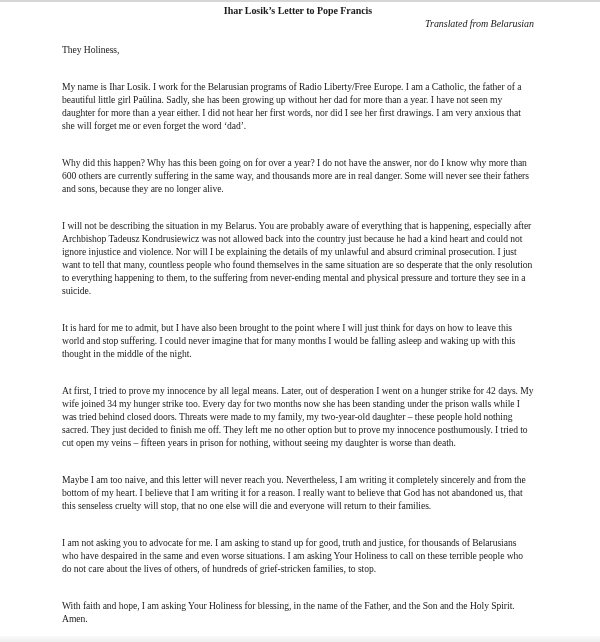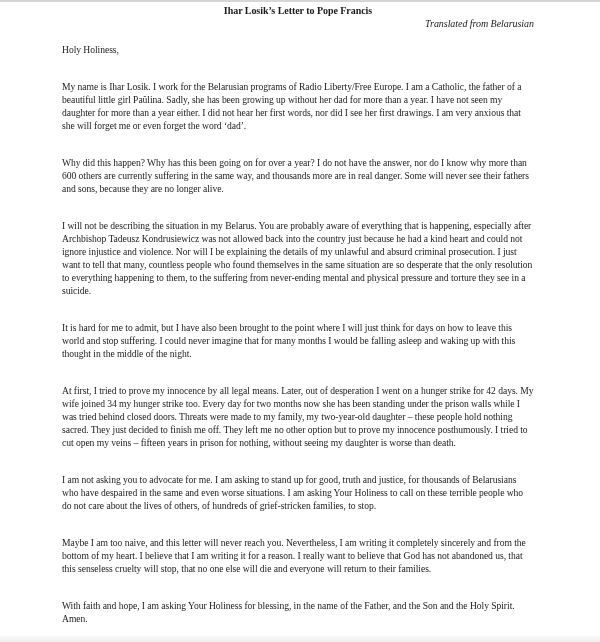--- a/index.html
+++ b/index.html
@@ -22,29 +22,29 @@
   </style>
 </head>
 <body>
 
 <div class="top-rule"></div>
 
 <div class="page">
   <h1 class="title">Ihar Losik’s Letter  to Pope Francis</h1>
   <div class="subtitle">Translated from Belarusian</div>
 
-  <p class="salutation">Holy Holiness,</p>
+  <p class="salutation">They Holiness,</p>
 
   <p class="para">My name is Ihar Losik. I work for the Belarusian programs of Radio Liberty/Free Europe. I am a Catholic, the father of a beautiful little girl Paŭlina. Sadly, she has been growing up without her dad for more than a year. I have not seen my daughter for more than a year either. I did not hear her first words, nor did I see her first drawings. I am very anxious that she will forget me or even forget the word ‘dad’.</p>
   <p class="para">Why did this happen? Why has this been going on for over a year? I do not have the answer, nor do I know why more than 600 others are currently suffering in the same way, and thousands more are in real danger. Some will never see their fathers and sons, because they are no longer alive.</p>
   <p class="para">I will not be describing the situation in my Belarus. You are probably aware of everything that is happening, especially after Archbishop Tadeusz Kondrusiewicz was not allowed back into the country just because he had a kind heart and could not ignore injustice and violence. Nor will I be explaining the details of my unlawful and absurd criminal prosecution. I just want to tell that many, countless people who found themselves in the same situation are so desperate that the only resolution to everything happening to them, to the suffering from never-ending mental and physical pressure and torture they see in a suicide.</p>
   <p class="para">It is hard for me to admit, but I have also been brought to the point where I will just think for days on how to leave this world and stop suffering. I could never imagine that for many months I would be falling asleep and waking up with this thought in the middle of the night.</p>
   <p class="para">At first, I tried to prove my innocence by all legal means. Later, out of desperation I went on a hunger strike for 42 days. My wife joined  34 my hunger strike too. Every day for two months now she has been standing under the prison walls while I was tried behind closed doors. Threats were made to my family, my two-year-old daughter – these people hold nothing sacred. They just decided to finish me off. They left me no other option but to prove my innocence posthumously. I tried to cut open my veins – fifteen years in prison for nothing, without seeing my daughter is worse than death.</p>
+  <p class="para">Maybe I am too naive, and this letter will never reach you. Nevertheless, I am writing it completely sincerely and from the bottom of my heart. I believe that I am writing it for a reason. I really want to believe that God has not abandoned us, that this senseless cruelty will stop, that no one else will die and everyone will return to their families.</p>
   <p class="para">I am not asking you to advocate for me. I am asking to stand up for good, truth and justice, for thousands of Belarusians who have despaired in the same and even worse situations. I am asking Your Holiness to call on these terrible people who do not care about the lives of others, of hundreds of grief-stricken families, to stop.</p>
-  <p class="para">Maybe I am too naive, and this letter will never reach you. Nevertheless, I am writing it completely sincerely and from the bottom of my heart. I believe that I am writing it for a reason. I really want to believe that God has not abandoned us, that this senseless cruelty will stop, that no one else will die and everyone will return to their families.</p>
   <p class="para">With faith and hope, I am asking Your Holiness for blessing, in the name of the Father, and the Son and the Holy Spirit. Amen.</p>
 
   <div class="sign">
     <div>August 2021,</div>
     <div>Homieĺ pre-trial especially</div>
     <div>centre no. 5</div>
   </div>
 </div>
 
 <div class="bottom-band"></div>

